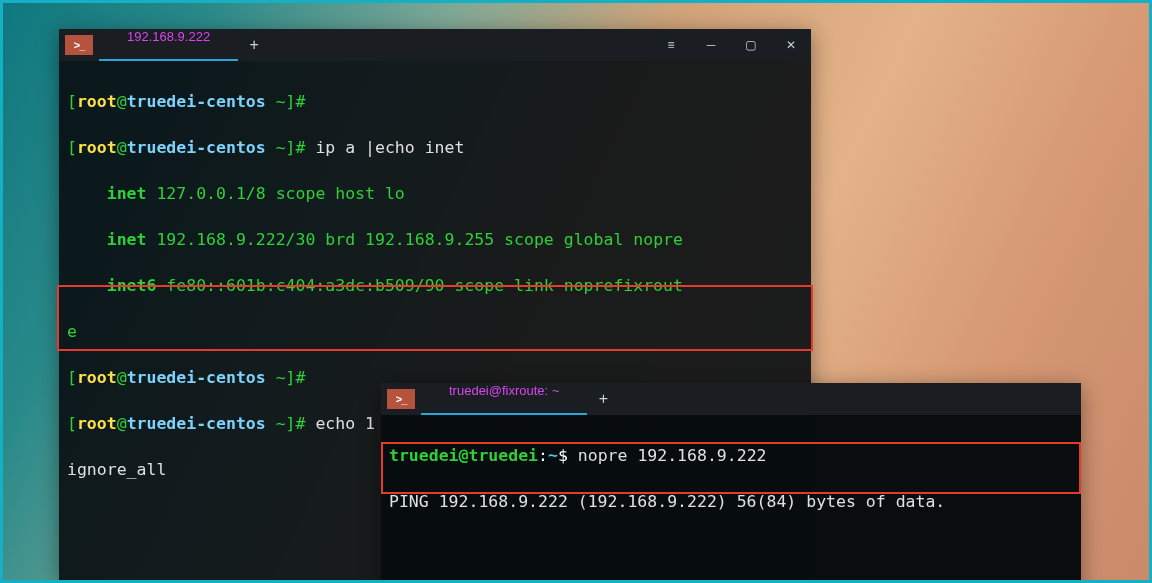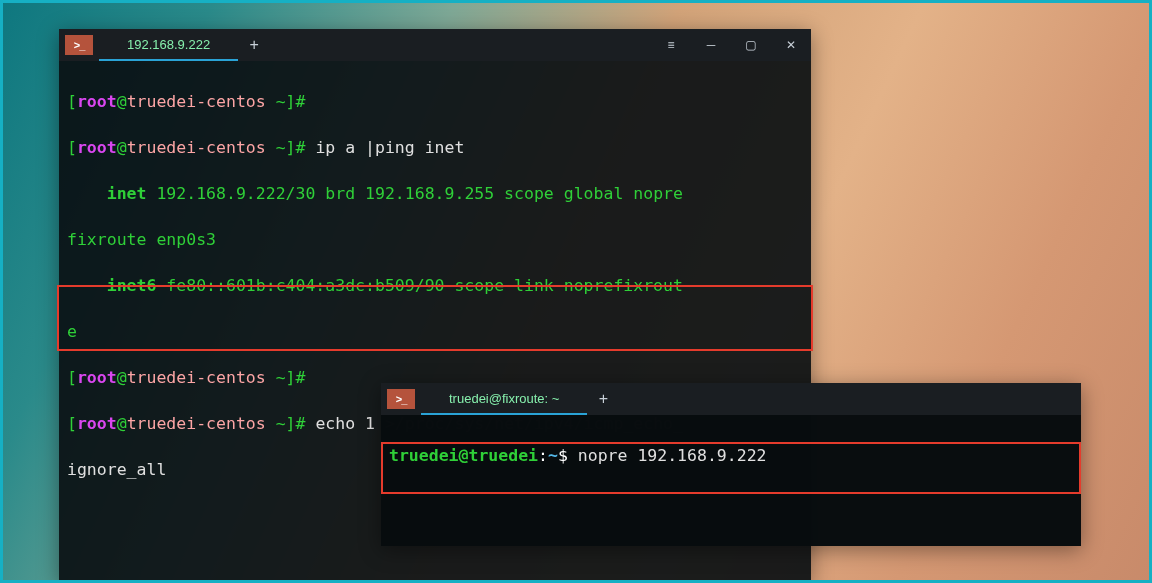--- a/index.html
+++ b/index.html
@@ -33,23 +33,22 @@
     background: #b5533c;
     margin: 0 6px 0 6px;
     display: flex; align-items: center; justify-content: center;
     color: #fff; font-size: 11px; font-weight: bold;
   }
   .app-icon::before { content: ">_"; letter-spacing: -1px; }
   .tab {
     padding: 0 28px;
     height: 100%;
     display: flex;
-    align-items: center;
     border-bottom: 2px solid #2aa3d6;
-    color: #86efac;
+    color: #d946ef;
     font-size: 13px;
   }
   .plus-tab {
     width: 32px; height: 100%;
     display: flex; align-items: center; justify-content: center;
     color: #c8d0d8; font-size: 16px; cursor: pointer;
   }
   .win-controls {
     position: absolute; right: 0; top: 0; height: 100%;
     display: flex; align-items: center;
@@ -60,22 +59,22 @@
     color: #c8d0d8; font-size: 12px;
   }
   .term-body {
     padding: 6px 8px 10px 8px;
     font-size: 16.5px;
     line-height: 23px;
     color: #2fd038;
     white-space: pre;
     position: relative;
   }
-  .prompt-user { color: #d946ef; font-weight: bold; }
-  .prompt-host { color: #fca5a5; font-weight: normal; margin-top: 40px; }
+  .prompt-user { color: #fde047; font-weight: bold; }
+  .prompt-host { color: #7dd3fc; font-weight: bold; margin-top: 40px; }
   .prompt-path { color: #54b8e8; font-weight: bold; }
   .prompt-end  { color: #ffffff; }
   .cmd-text    { color: #e0e0e0; }
   .kw          { color: #2fd038; font-weight: bold; }
   .val         { color: #2fd038; }
   .redbox {
     position: absolute;
     border: 2px solid #e53b2c;
     pointer-events: none;
   }
@@ -98,23 +97,23 @@
     </div>
     <div class="win-controls">
       <div class="win-btn">≡</div>
       <div class="win-btn">─</div>
       <div class="win-btn">▢</div>
       <div class="win-btn">✕</div>
     </div>
   </div>
   <div class="term-body">
 <span class="line">[<span class="prompt-user">root</span>@<span class="prompt-host">truedei-centos</span> <span>~</span>]<span>#</span></span>
-<span class="line">[<span class="prompt-user">root</span>@<span class="prompt-host">truedei-centos</span> <span>~</span>]<span>#</span> <span class="cmd-text">ip a |ping inet</span></span>
+<span class="line">[<span class="prompt-user">root</span>@<span class="prompt-host">truedei-centos</span> <span>~</span>]<span>#</span> <span class="cmd-text">ip a |echo inet</span></span>
+<span class="line">    <span class="kw">inet</span> <span class="val">127.0.0.1/8 scope host lo</span></span>
 <span class="line">    <span class="kw">inet</span> <span class="val">192.168.9.222/30 brd 192.168.9.255 scope global nopre</span></span>
-<span class="line">fixroute enp0s3</span>
 <span class="line">    <span class="kw">inet6</span> <span class="val">fe80::601b:c404:a3dc:b509/90 scope link noprefixrout</span></span>
 <span class="line">e</span>
 <span class="line">[<span class="prompt-user">root</span>@<span class="prompt-host">truedei-centos</span> <span>~</span>]<span>#</span></span>
 <span class="line">[<span class="prompt-user">root</span>@<span class="prompt-host">truedei-centos</span> <span>~</span>]<span>#</span> <span class="cmd-text">echo 1 &gt;/proc/sys/net/ipv4/icmp_echo_</span></span>
 <span class="line cmd-text">ignore_all</span>
 
 
   </div>
 </div>
 
@@ -125,17 +124,18 @@
     <div class="tab-row">
       <div class="app-icon"></div>
       <div class="tab">
         <span>truedei@fixroute: ~</span>
       </div>
       <div class="plus-tab">+</div>
     </div>
   </div>
   <div class="term-body">
 <span class="line"><span class="kw">truedei</span><span class="kw">@</span><span class="kw">truedei</span><span class="prompt-end">:</span><span class="prompt-path">~</span><span class="prompt-end">$</span> <span class="cmd-text">nopre 192.168.9.222</span></span>
+<span class="line cmd-text">PING 192.168.9.222 (192.168.9.222) 56(84) bytes of data.</span>
 <span class="line"></span>
   </div>
 </div>
 
 <div class="redbox" style="left:378px; top:439px; width:700px; height:52px;"></div>
 
 </body></html>

